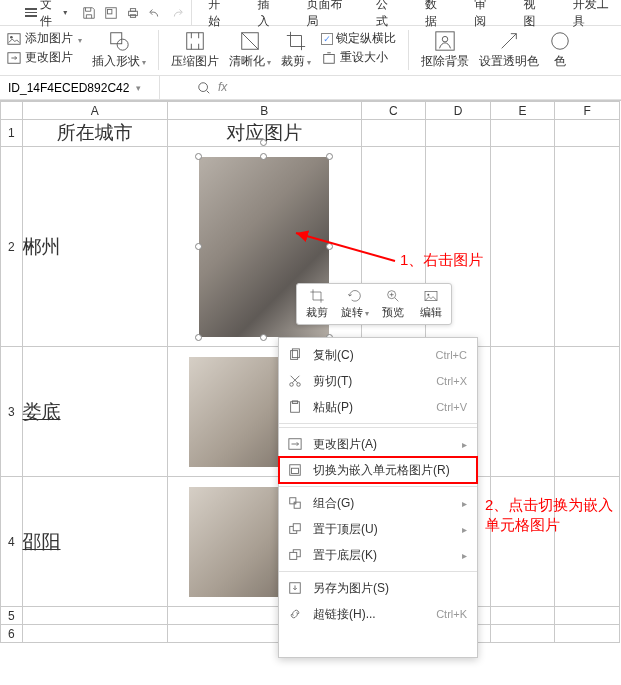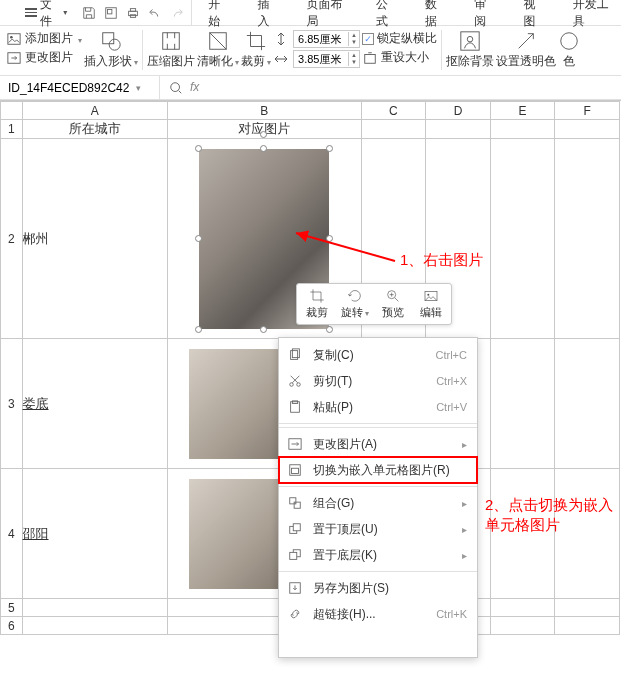--- a/index.html
+++ b/index.html
@@ -22,49 +22,49 @@
   .menu-btn { display:flex; align-items:center; gap:3px; padding:0 6px; height:100%; cursor:pointer; }
   .menu-btn .lines { display:flex; flex-direction:column; gap:2px; }
   .menu-btn .lines span { display:block; width:12px; height:1.5px; background:#555; }
   .menu-btn .caret { font-size:8px; color:#555; }
   .qat { display:flex; align-items:center; gap:6px; padding:0 6px; border-right:1px solid var(--border-light); height:100%; }
   .qat-icon { width:16px; height:16px; display:flex; align-items:center; justify-content:center; color:#666; }
   .tabs { display:flex; align-items:center; height:100%; padding-left:6px; gap:13px; }
   .tab { padding:0 8px; height:100%; display:flex; align-items:center; cursor:pointer; }
 
   
-  .ribbon { display:flex; align-items:flex-start; height:50px; border-bottom:1px solid var(--border-light); padding:4px 6px; gap:2px; overflow:hidden; }
+  .ribbon { display:flex; align-items:flex-start; height:50px; border-bottom:1px solid var(--border-light); padding:4px 6px; gap:10px; overflow:hidden; }
   .rgroup { display:flex; flex-direction:column; gap:2px; }
   .rgroup-row { display:flex; align-items:center; gap:4px; }
   .ricon { width:16px; height:16px; display:inline-flex; align-items:center; justify-content:center; color:#555; }
   .ricon-big { width:22px; height:22px; display:inline-flex; align-items:center; justify-content:center; color:#555; }
   .rbtn { display:flex; align-items:center; gap:3px; cursor:pointer; white-space:nowrap; }
   .vgroup { display:flex; flex-direction:column; align-items:center; gap:1px; cursor:pointer; }
   .spin { display:inline-flex; align-items:center; border:1px solid var(--border); height:18px; }
   .spin input { border:none; width:54px; padding:0 4px; font-size:11px; outline:none; }
   .spin .arrows { display:flex; flex-direction:column; border-left:1px solid var(--border); }
   .spin .arrows span { font-size:6px; line-height:7px; padding:0 2px; cursor:pointer; color:#666; }
   .chk { display:flex; align-items:center; gap:3px; }
   .chk .box { width:12px; height:12px; border:1px solid #888; display:flex; align-items:center; justify-content:center; font-size:9px; color:#4e8cf5; }
   .vsep { width:1px; height:40px; background:var(--border-light); margin:0 2px; }
 
   
-  .fbar { display:flex; align-items:center; height:24px; border-bottom:1px solid var(--border-light); }
+  .fbar { display:flex; align-items:center; height:24px; border-bottom:1px solid var(--border-light);gap:28px; }
   .namebox { width:160px; border-right:1px solid var(--border-light); display:flex; align-items:center; padding:0 6px; height:100%; }
   .namebox input { border:none; outline:none; width:130px; font-size:12px; }
   .fx { display:flex; gap:6px; padding:0 8px; color:#888; }
 
   
   .sheet { position:relative; border-top:1px solid var(--border); }
   table.grid { border-collapse:collapse; table-layout:fixed; width:620px; }
   table.grid th, table.grid td { border:1px solid var(--border); padding:0; }
   table.grid thead th { background:var(--bg); font-weight:normal; height:18px; font-size:12px; text-align:center; }
   .corner { width:20px; background:#f7f7f7; }
   .rowhdr { width:20px; text-align:center; background:#fff; font-size:12px; }
-  .cell { height:18px; padding:2px 6px; vertical-align:middle; font-size:13px; }
+  .cell { height:18px; padding:2px 6px; vertical-align:middle; font-size:19px; }
   .cell.center { text-align:center; }
   tr.tall td.cell { height:200px; vertical-align:middle; }
   tr.tall2 td.cell { height:130px; vertical-align:middle;text-decoration:underline; }
   .img-placeholder { width:130px; height:180px; background:linear-gradient(135deg,#b7b0a8,#8e867e 40%,#5f5a56 70%,#b7b0a8); margin:4px auto; position:relative; }
   .img-placeholder.small { height:110px; width:150px; background:linear-gradient(135deg,#d6cfc6,#a89e92 50%,#6b6259);}
   .handle { position:absolute; width:7px; height:7px; background:#fff; border:1px solid #888; border-radius:50%; }
   .h-tl{top:-4px;left:-4px}.h-tr{top:-4px;right:-4px}.h-bl{bottom:-4px;left:-4px}.h-br{bottom:-4px;right:-4px}
   .h-tm{top:-4px;left:calc(50% - 4px)}.h-bm{bottom:-4px;left:calc(50% - 4px)}
   .h-ml{top:calc(50% - 4px);left:-4px}.h-mr{top:calc(50% - 4px);right:-4px}
   .rotate{top:-18px;left:calc(50% - 4px);}
@@ -197,50 +197,20 @@
       </span>
     <span class="caret-dn">清晰化</span>
   </div>
   <div class="vgroup">
     <span class="ricon-big">
         <svg width="22" height="22" viewBox="0 0 24 24">
           <path d="M6 2v16h16M2 6h16v16" fill="none" stroke="currentColor"></path>
         </svg>
       </span>
     <span class="caret-dn">裁剪</span>
-  </div>
-  <div class="rgroup">
-    <div class="rgroup-row">
-      <span class="ricon">
-          <svg width="12" height="14" viewBox="0 0 12 14">
-            <path d="M6 1v12M3 4l3-3 3 3M3 10l3 3 3-3" fill="none" stroke="currentColor"></path>
-          </svg>
-        </span>
-      <div class="spin">
-          <input value="6.85厘米" style="">
-          <div class="arrows">
-            <span>▲</span>
-            <span>▼</span>
-          </div>
-        </div>
-    </div>
-    <div class="rgroup-row">
-      <span class="ricon">
-          <svg width="14" height="12" viewBox="0 0 14 12">
-            <path d="M1 6h12M4 3 1 6l3 3M10 3l3 3-3 3" fill="none" stroke="currentColor"></path>
-          </svg>
-        </span>
-      <div class="spin">
-          <input value="3.85厘米" style="">
-          <div class="arrows">
-            <span>▲</span>
-            <span>▼</span>
-          </div>
-        </div>
-    </div>
   </div>
   <div class="rgroup">
     <div class="chk">
         <span class="box">✓</span>
         <span>锁定纵横比</span>
       </div>
     <div class="rbtn">
         <span class="ricon">
           <svg width="14" height="14" viewBox="0 0 16 16">
             <rect x="2" y="4" width="12" height="10" fill="none" stroke="currentColor"></rect>

